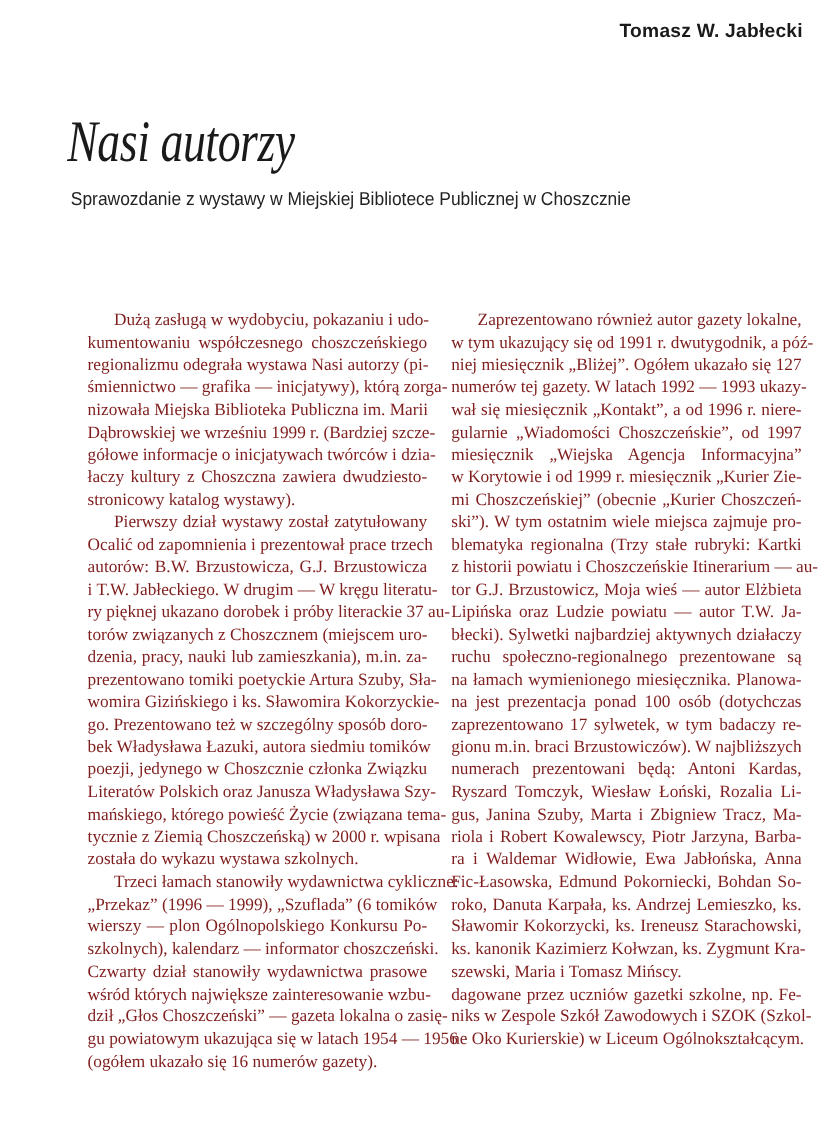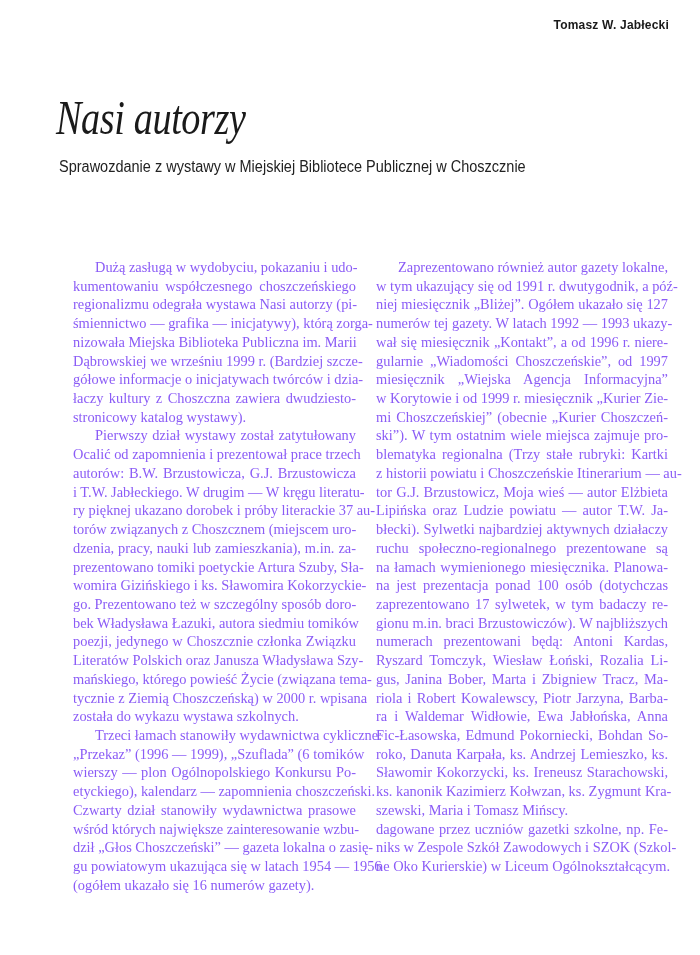--- a/index.html
+++ b/index.html
@@ -1,36 +1,36 @@
 <!DOCTYPE html>
 <html><head>
 <meta charset="utf-8">
 <style>
   html, body { margin: 0; padding: 0; background: #ffffff; }
   body { width: 700px; height: 955px; position: relative; overflow: hidden; color: #1a1a1a; }
   .author {
     position: absolute; right: 31px; top: 18px;
     font-family: "Liberation Sans", sans-serif; font-weight: bold;
-    font-size: 12px; letter-spacing: 0.2px; color: #1a1a1a;
+    font-size: 16px; letter-spacing: 0.2px; color: #1a1a1a;
   }
   .title {
     position: absolute; left: 56px; top: 90px;
     font-family: "Liberation Serif", serif; font-style: italic;
     font-size: 49px; line-height: 56px; color: #1a1a1a;
     transform: scaleX(0.78); transform-origin: left top; letter-spacing: -0.5px;
   }
   .subtitle {
     position: absolute; left: 59px; top: 158px;
     font-family: "Liberation Sans", sans-serif; font-size: 15.6px; color: #222;
     transform: scaleX(0.93); transform-origin: left top; white-space: nowrap;
   }
   .col {
     position: absolute; top: 258px;
     font-family: "Liberation Serif", serif; font-size: 14.4px; line-height: 18.72px;
-    color: #8b5cf6;
+    color: #7f1d1d;
   }
   .col-left { left: 73px; width: 283px; }
   .col-right { left: 376px; width: 292px; }
   .line { display: block; text-align: justify; text-align-last: justify; white-space: nowrap; height: 18.72px; overflow: visible; }
   .line.last { text-align-last: left; }
   .line.indent { padding-left: 22px; }
   .line span.it, .it { }
 </style>
 </head>
 <body>
@@ -66,21 +66,21 @@
       <span class="line">poezji, jedynego w Choszcznie członka Związku</span>
       <span class="line">Literatów Polskich oraz Janusza Władysława Szy-</span>
       <span class="line">mańskiego, którego powieść <span class="it">Życie</span> (związana tema-</span>
       <span class="line">tycznie z Ziemią Choszczeńską) w 2000 r. wpisana</span>
       <span class="line last">została do wykazu wystawa szkolnych.</span>
     </div>
     <div>
       <span class="line indent">Trzeci łamach stanowiły wydawnictwa cykliczne:</span>
       <span class="line">„Przekaz” (1996 — 1999), „Szuflada” (6 tomików</span>
       <span class="line">wierszy — plon Ogólnopolskiego Konkursu Po-</span>
-      <span class="line">etyckiego), kalendarz — zapomnienia choszczeński.</span>
+      <span class="line">szkolnych), kalendarz — informator choszczeński.</span>
       <span class="line">Czwarty dział stanowiły wydawnictwa prasowe</span>
       <span class="line">wśród których największe zainteresowanie wzbu-</span>
       <span class="line">dził „Głos Choszczeński” — gazeta lokalna o zasię-</span>
       <span class="line">gu powiatowym ukazująca się w latach 1954 — 1956</span>
       <span class="line last">(ogółem ukazało się 16 numerów gazety).</span>
     </div>
   </div>
 <div class="col col-right" id="col-right">
     <div>
       <span class="line indent">Zaprezentowano również autor gazety lokalne,</span>
@@ -98,21 +98,21 @@
       <span class="line">tor G.J. Brzustowicz, <span class="it">Moja wieś</span> — autor Elżbieta</span>
       <span class="line">Lipińska oraz <span class="it">Ludzie powiatu</span> — autor T.W. Ja-</span>
       <span class="line">błecki). Sylwetki najbardziej aktywnych działaczy</span>
       <span class="line">ruchu społeczno-regionalnego prezentowane są</span>
       <span class="line">na łamach wymienionego miesięcznika. Planowa-</span>
       <span class="line">na jest prezentacja ponad 100 osób (dotychczas</span>
       <span class="line">zaprezentowano 17 sylwetek, w tym badaczy re-</span>
       <span class="line">gionu m.in. braci Brzustowiczów). W najbliższych</span>
       <span class="line">numerach prezentowani będą: Antoni Kardas,</span>
       <span class="line">Ryszard Tomczyk, Wiesław Łoński, Rozalia Li-</span>
-      <span class="line">gus, Janina Bober, Marta i Zbigniew Tracz, Ma-</span>
+      <span class="line">gus, Janina Szuby, Marta i Zbigniew Tracz, Ma-</span>
       <span class="line">riola i Robert Kowalewscy, Piotr Jarzyna, Barba-</span>
       <span class="line">ra i Waldemar Widłowie, Ewa Jabłońska, Anna</span>
       <span class="line">Fic-Łasowska, Edmund Pokorniecki, Bohdan So-</span>
       <span class="line">roko, Danuta Karpała, ks. Andrzej Lemieszko, ks.</span>
       <span class="line">Sławomir Kokorzycki, ks. Ireneusz Starachowski,</span>
       <span class="line">ks. kanonik Kazimierz Kołwzan, ks. Zygmunt Kra-</span>
       <span class="line last">szewski, Maria i Tomasz Mińscy.</span>
     </div>
     <div>
       <span class="line">dagowane przez uczniów gazetki szkolne, np. <span class="it">Fe-</span></span>

